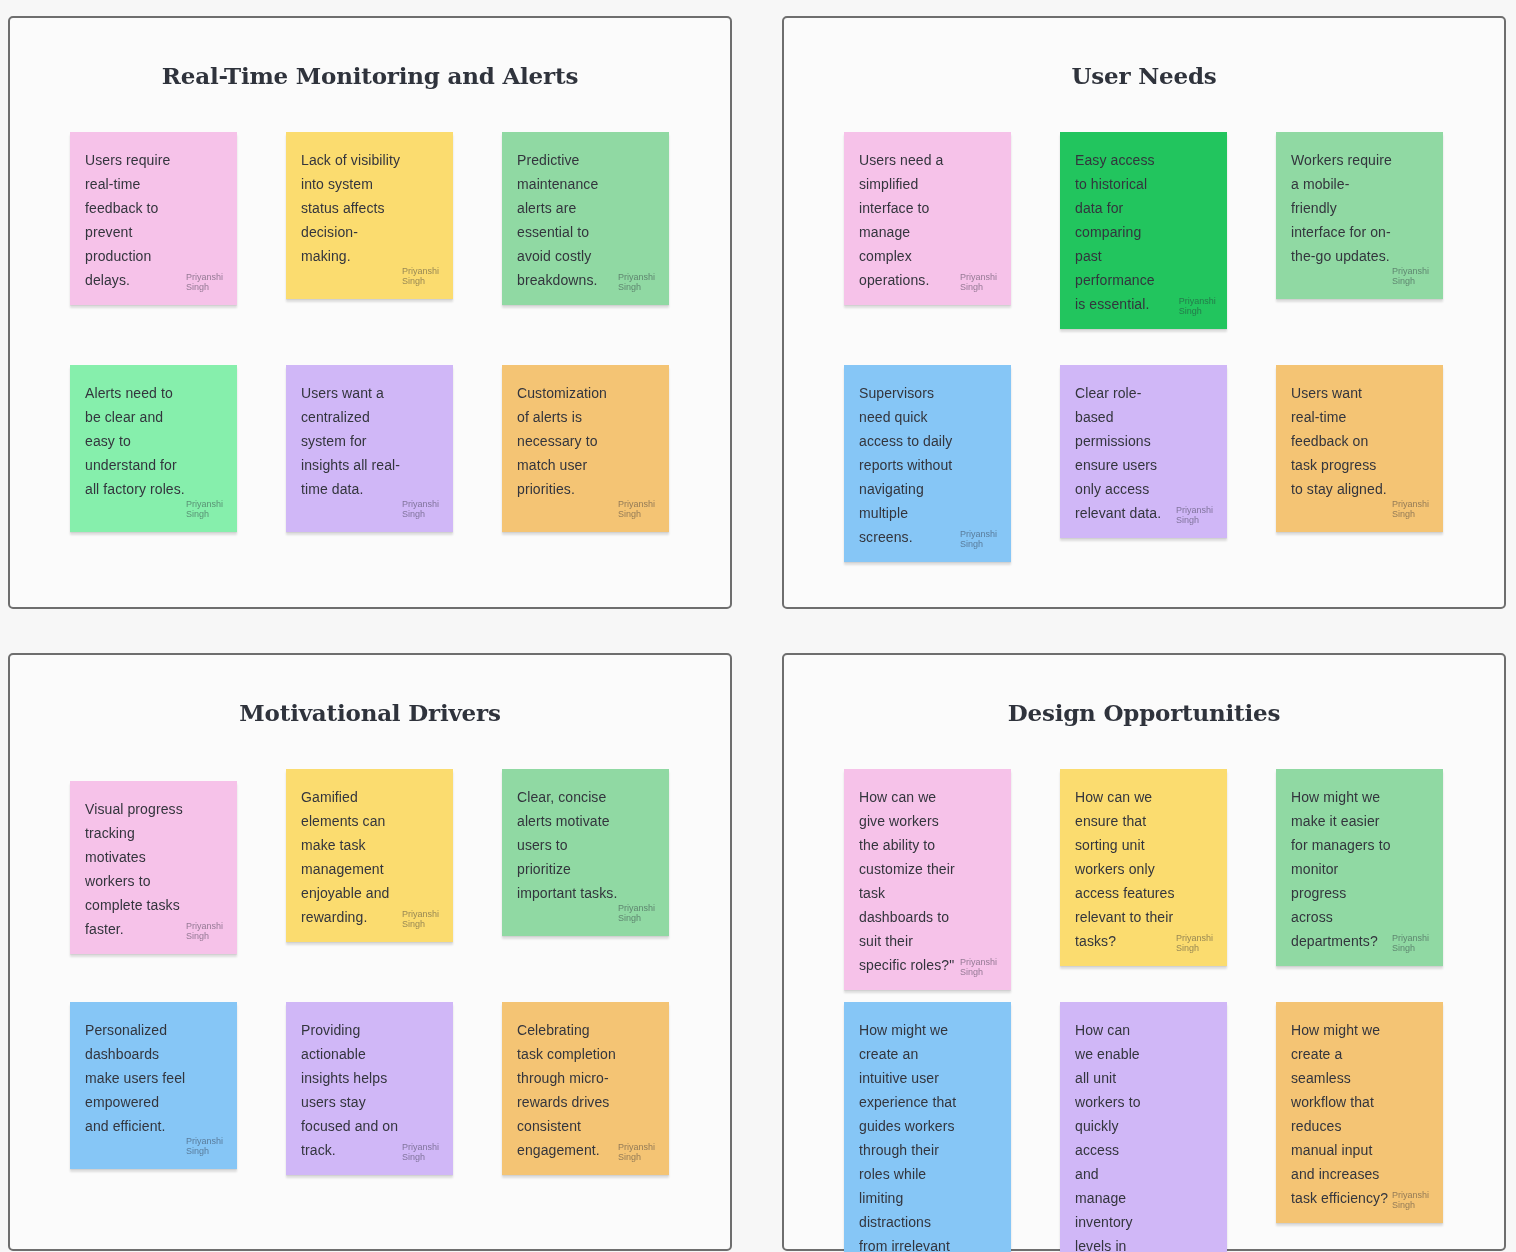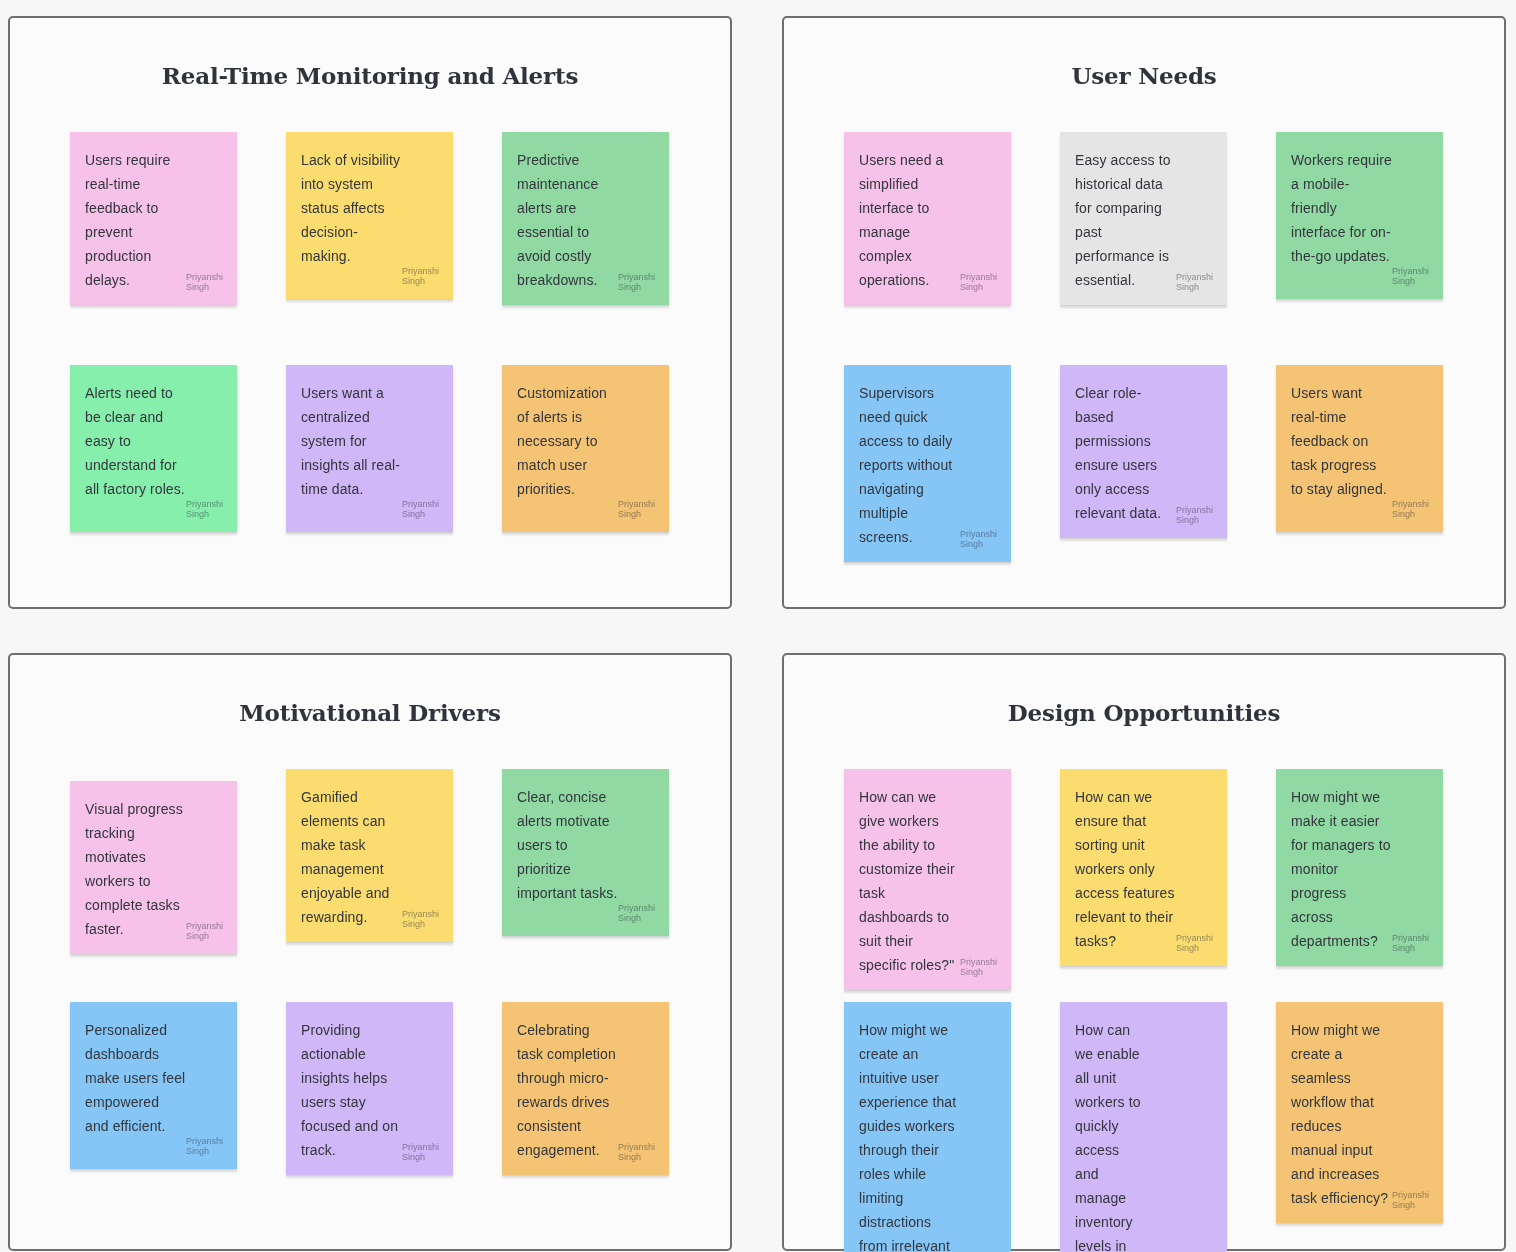--- a/index.html
+++ b/index.html
@@ -103,21 +103,21 @@
     </div>
   </section>
 
   <section class="frame frame-1">
     <h2 class="frame-title">User Needs</h2>
     <div class="notes-row row-1">
       <div class="note" style="background-color: rgb(246, 194, 233);">
         <div class="note-text">Users need a simplified interface to manage complex operations.</div>
         <div class="note-author">Priyanshi Singh</div>
       </div>
-      <div class="note" style="background-color: #e5e5e5;">
+      <div class="note" style="background-color: #22c55e; gap: 24px;">
         <div class="note-text">Easy access to historical data for comparing past performance is essential.</div>
         <div class="note-author">Priyanshi Singh</div>
       </div>
       <div class="note" style="background-color: rgb(144, 217, 163);">
         <div class="note-text">Workers require a mobile-friendly interface for on-the-go updates.</div>
         <div class="note-author">Priyanshi Singh</div>
       </div>
     </div>
     <div class="notes-row row-2">
       <div class="note" style="background-color: rgb(134, 198, 246);">

